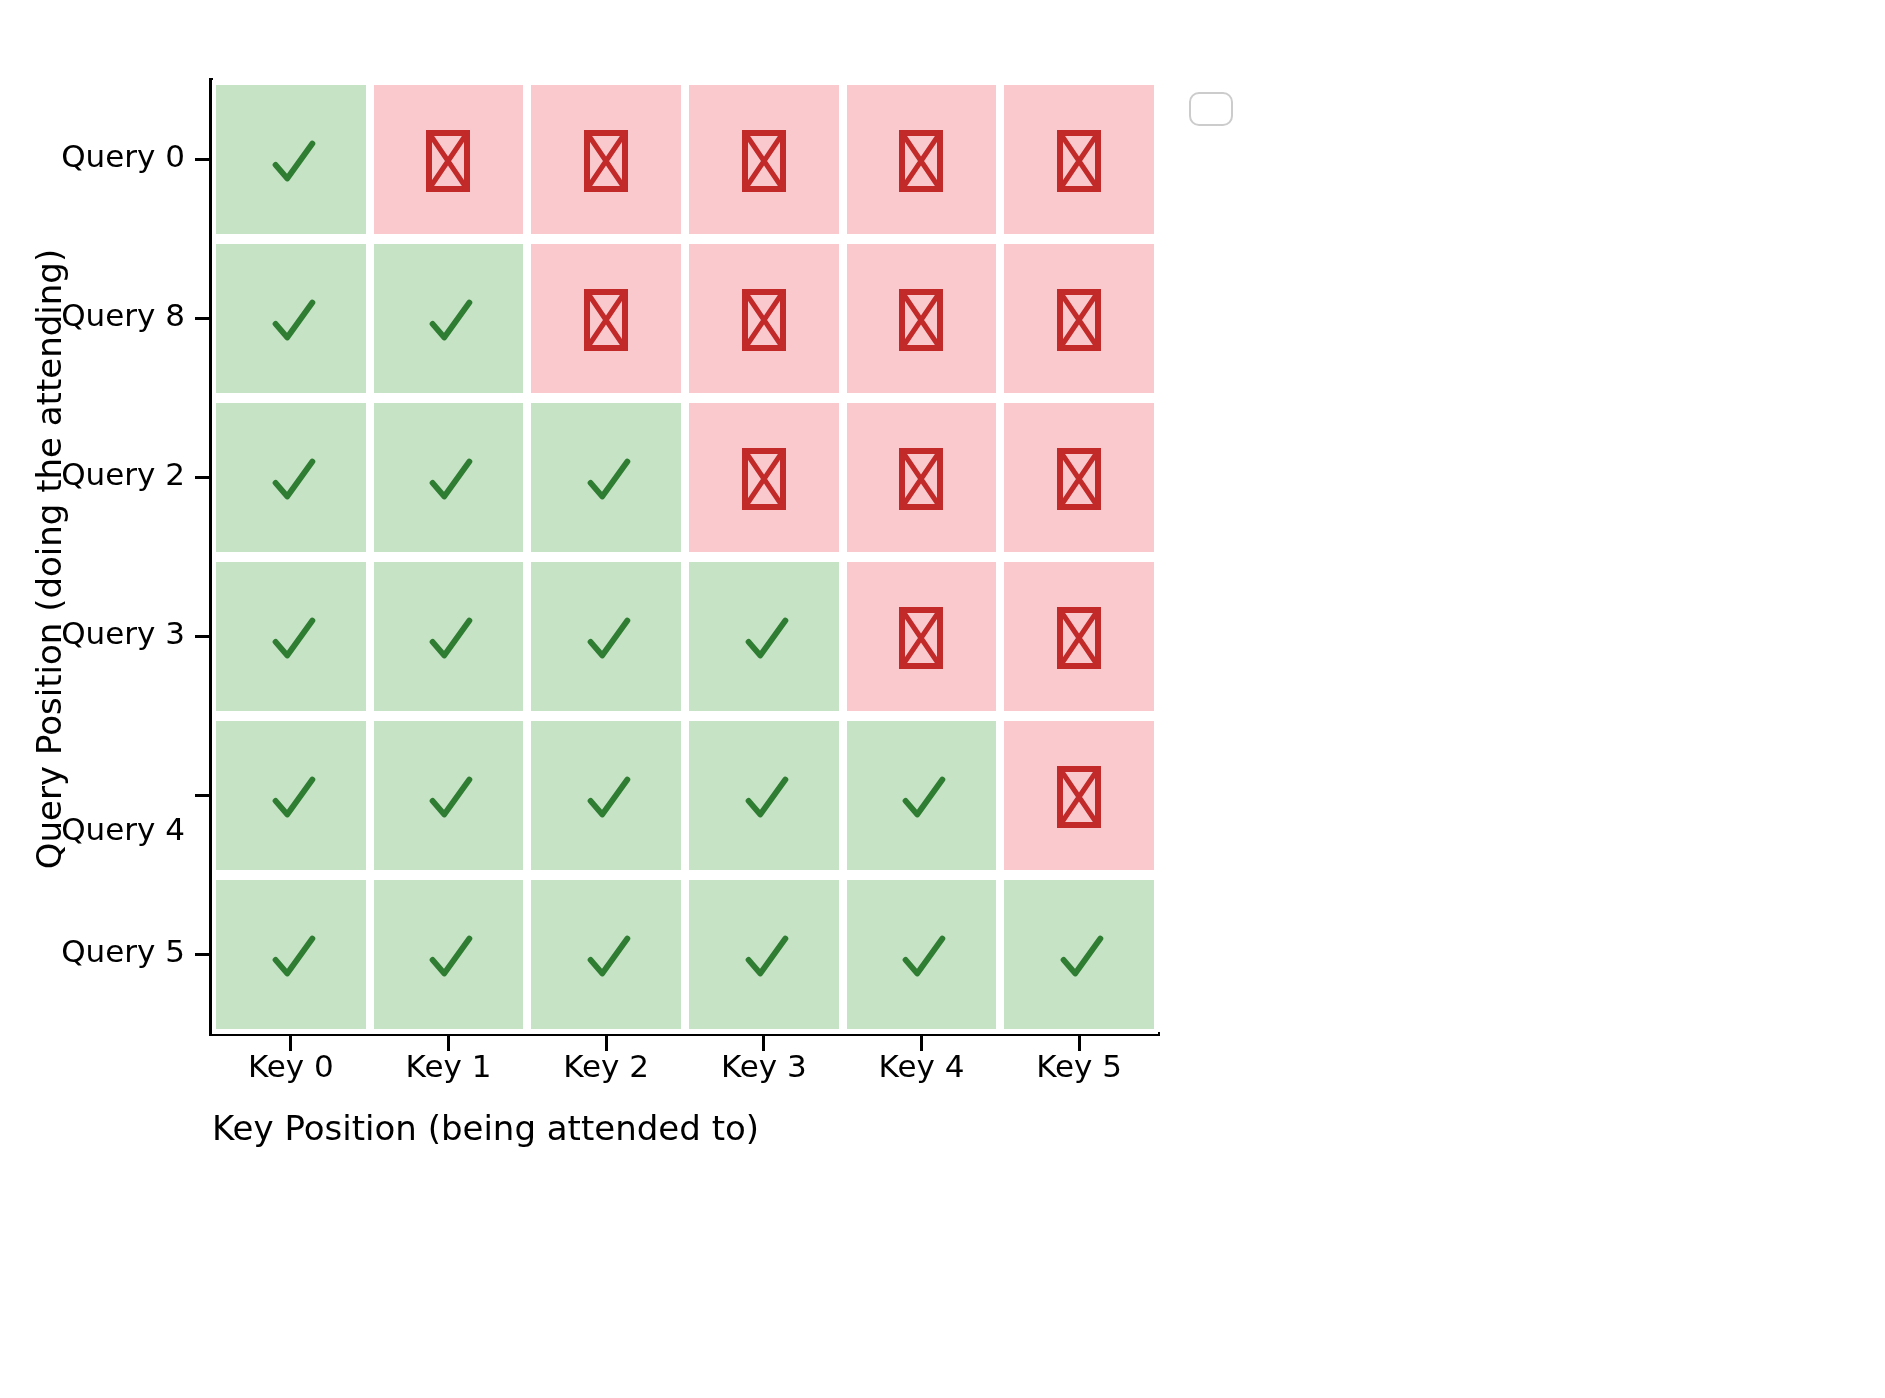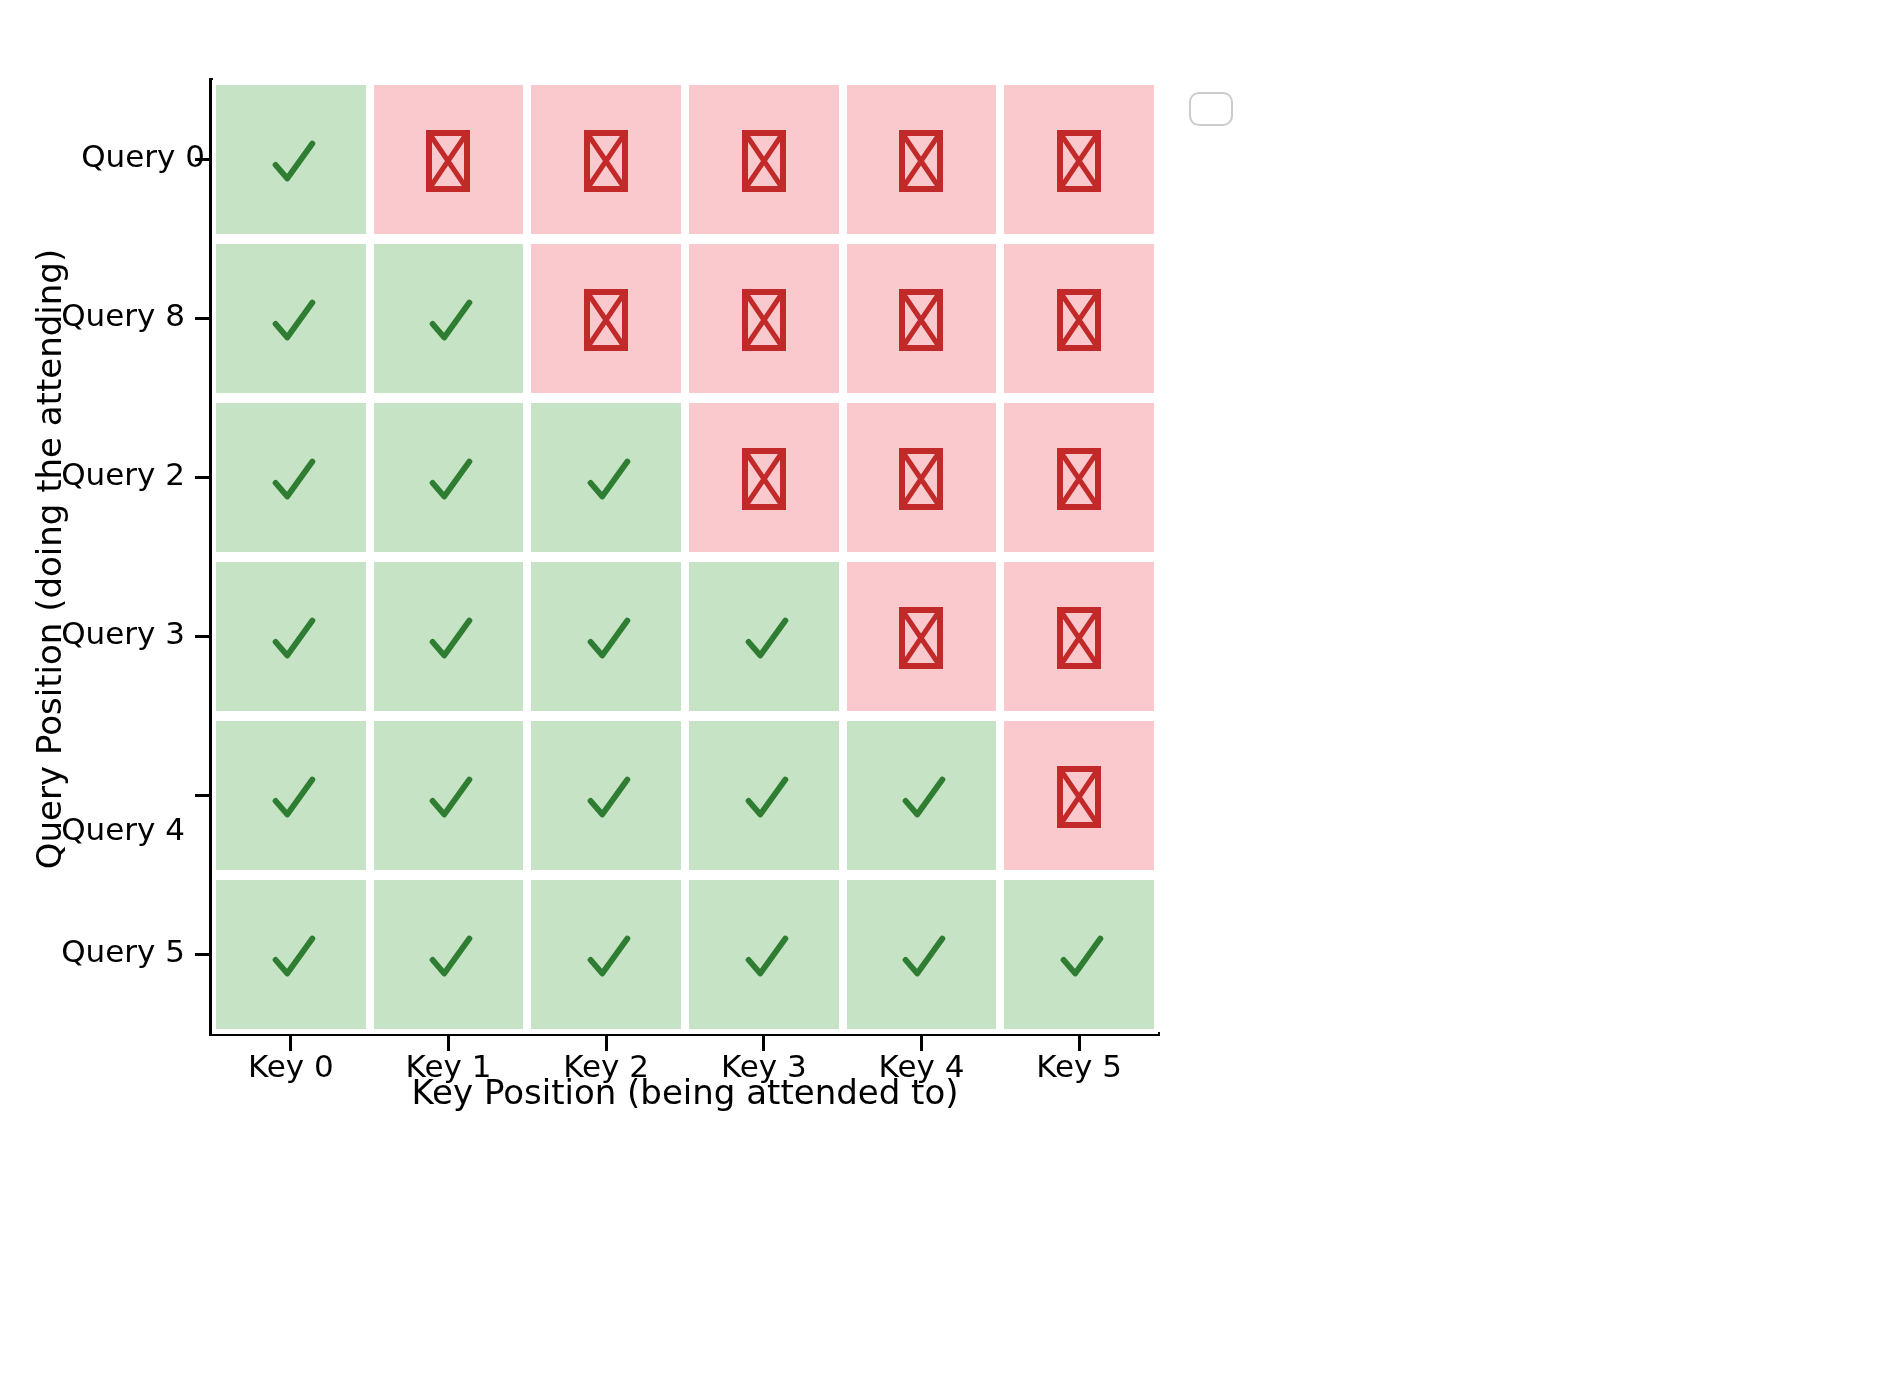--- a/index.html
+++ b/index.html
@@ -139,23 +139,23 @@
     top: 1035px;
     width: 3px;
     height: 16px;
     background: #000000;
   }
 
   
   #xaxis-title {
     position: absolute;
     left: 212px;
-    top: 1072px;
+    top: 1108px;
     width: 946px;
-    text-align: center;
+    text-align: left;
     font-size: 34px;
     color: #000000;
     white-space: nowrap;
   }
   #yaxis-title {
     position: absolute;
     left: -451px;
     top: 539px;
     width: 1000px;
     text-align: center;
@@ -543,21 +543,21 @@
                 <path d="M14 36 L26 50 L52 14" fill="none" stroke="#2f7d32" stroke-width="6" stroke-linecap="round" stroke-linejoin="round"></path>
               </svg>
             </span>
           </div>
         </div>
       </div>
   </div>
 
   <div id="ytick-container">
       <div class="ytick-mark" style="top: 158px;"></div>
-      <div class="ytick-label" style="left: 0px; width: 185px; top: 137.5px; padding-left: 20px;">Query 0</div>
+      <div class="ytick-label" style="left: 0px; width: 185px; top: 137.5px;">Query 0</div>
       <div class="ytick-mark" style="top: 317px;"></div>
       <div class="ytick-label" style="left: 0px; width: 185px; top: 296.5px;">Query 8</div>
       <div class="ytick-mark" style="top: 476px;"></div>
       <div class="ytick-label" style="left: 0px; width: 185px; top: 455.5px;">Query 2</div>
       <div class="ytick-mark" style="top: 635px;"></div>
       <div class="ytick-label" style="left: 0px; width: 185px; top: 614.5px;">Query 3</div>
       <div class="ytick-mark" style="top: 794px;"></div>
       <div class="ytick-label" style="left: 0px; width: 185px; top: 811px;">Query 4</div>
       <div class="ytick-mark" style="top: 953px;"></div>
       <div class="ytick-label" style="left: 0px; width: 185px; top: 932.5px;">Query 5</div>

